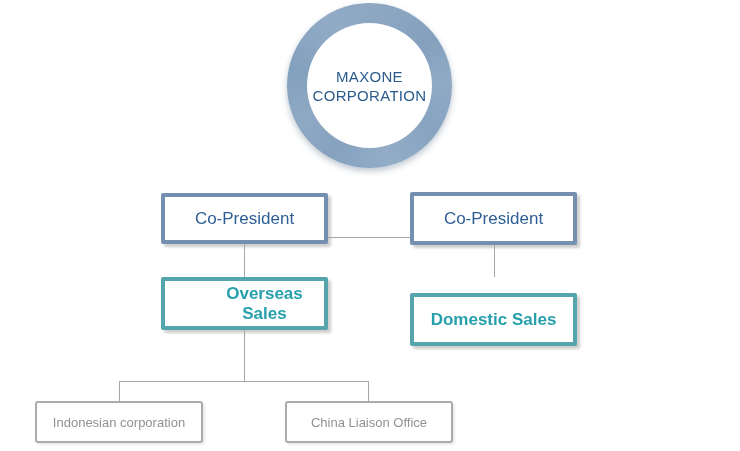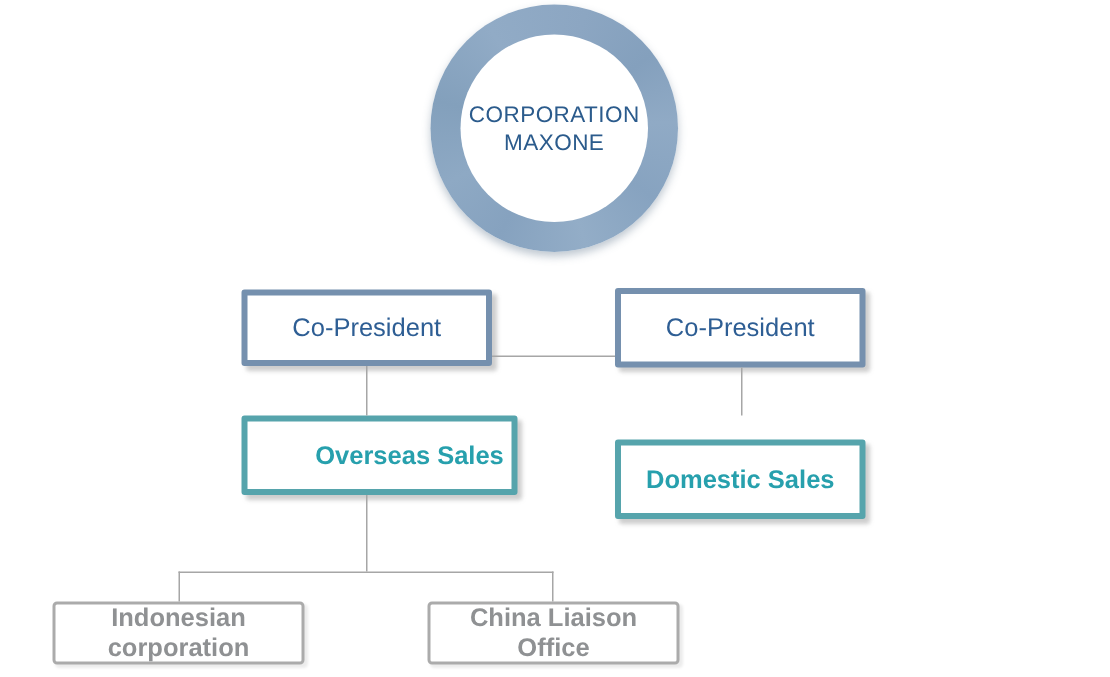--- a/index.html
+++ b/index.html
@@ -71,29 +71,29 @@
     border: 4px solid var(--teal-border);
     color: var(--teal-text);
     font-size: 17px;
     font-weight: bold;
     border-radius: 2px;
     box-shadow: 3px 3px 3px rgba(130, 130, 130, 0.4);
   }
   .node.sub {
     border: 2px solid var(--gray-border);
     color: var(--gray-text);
-    font-size: 17px;
-    font-weight: 700;
+    font-size: 13px;
+    font-weight: 400;
     border-radius: 3px;
     box-shadow: 2px 2px 2px rgba(0, 0, 0, 0.08);
   }
 
   #co-president-left  { left: 161px; top: 193px; width: 167px; height: 51px; }
   #co-president-right { left: 410px; top: 192px; width: 167px; height: 53px; }
-  #overseas-sales     { left: 161px; top: 277px; width: 184px; height: 53px; padding-left: 40px; }
+  #overseas-sales     { left: 161px; top: 277px; width: 167px; height: 53px; padding-left: 40px; }
   #domestic-sales     { left: 410px; top: 293px; width: 167px; height: 53px; }
   #indonesian-corp    { left: 35px;  top: 401px; width: 168px; height: 42px; }
   #china-liaison      { left: 285px; top: 401px; width: 168px; height: 42px; }
 
   
   .line {
     position: absolute;
     background: var(--connector);
   }
   .h-presidents { left: 328px; top: 237px; width: 82px;  height: 1px; }
@@ -105,22 +105,22 @@
   .v-drop-right { left: 368px; top: 381px; width: 1px;   height: 20px; }
 </style>
 </head>
 <body>
 
 <div class="stage">
 
   <div class="ring">
     <div class="ring-inner">
       <div class="company-text">
+        <span>MAXONE</span>
         <span>CORPORATION</span>
-        <span>MAXONE</span>
       </div>
     </div>
   </div>
 
   <div class="node president" id="co-president-left">Co-President</div>
 
   <div class="node president" id="co-president-right">Co-President</div>
 
   <div class="node sales" id="overseas-sales">Overseas Sales</div>
 

